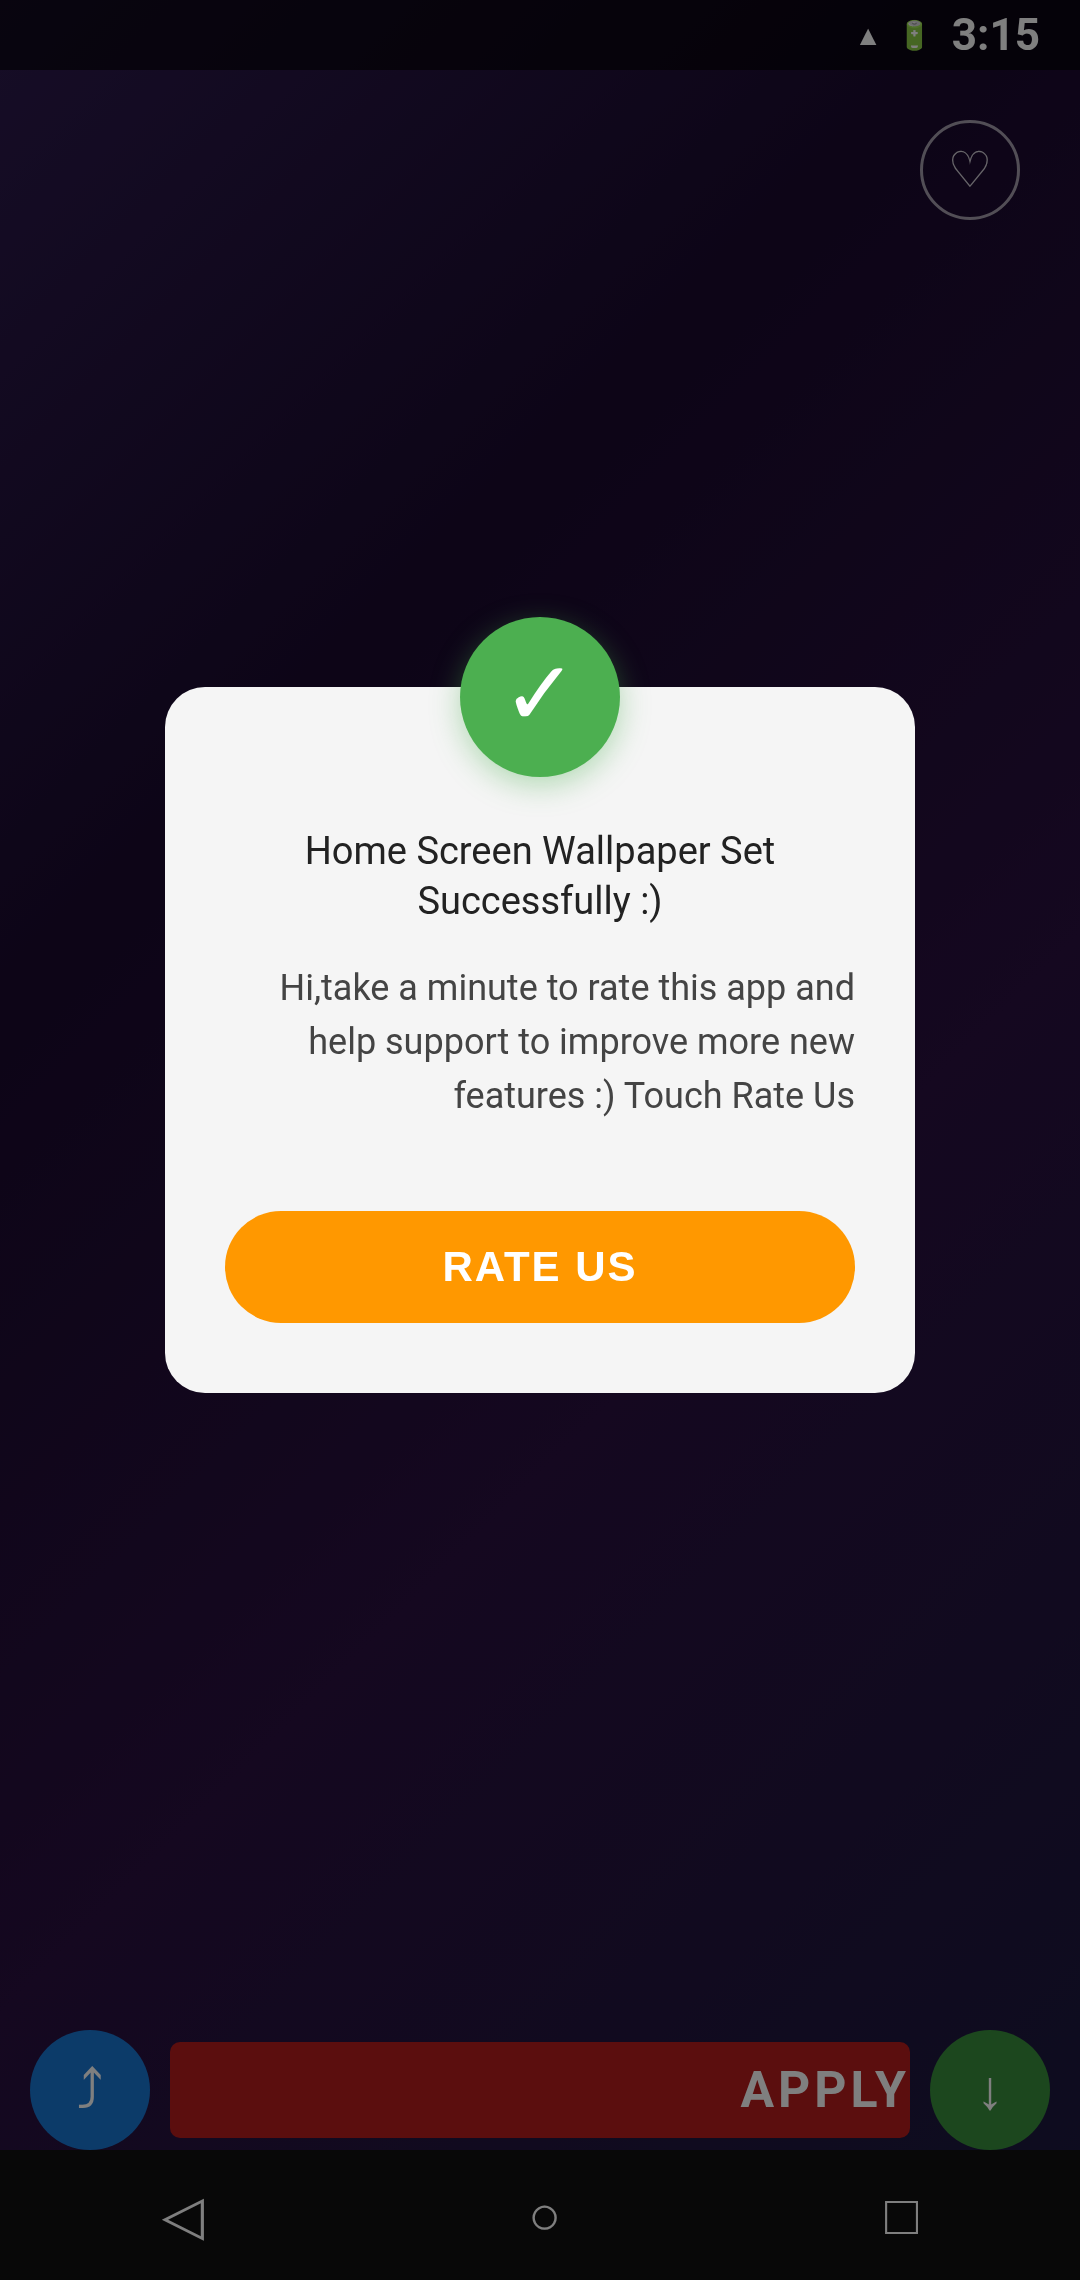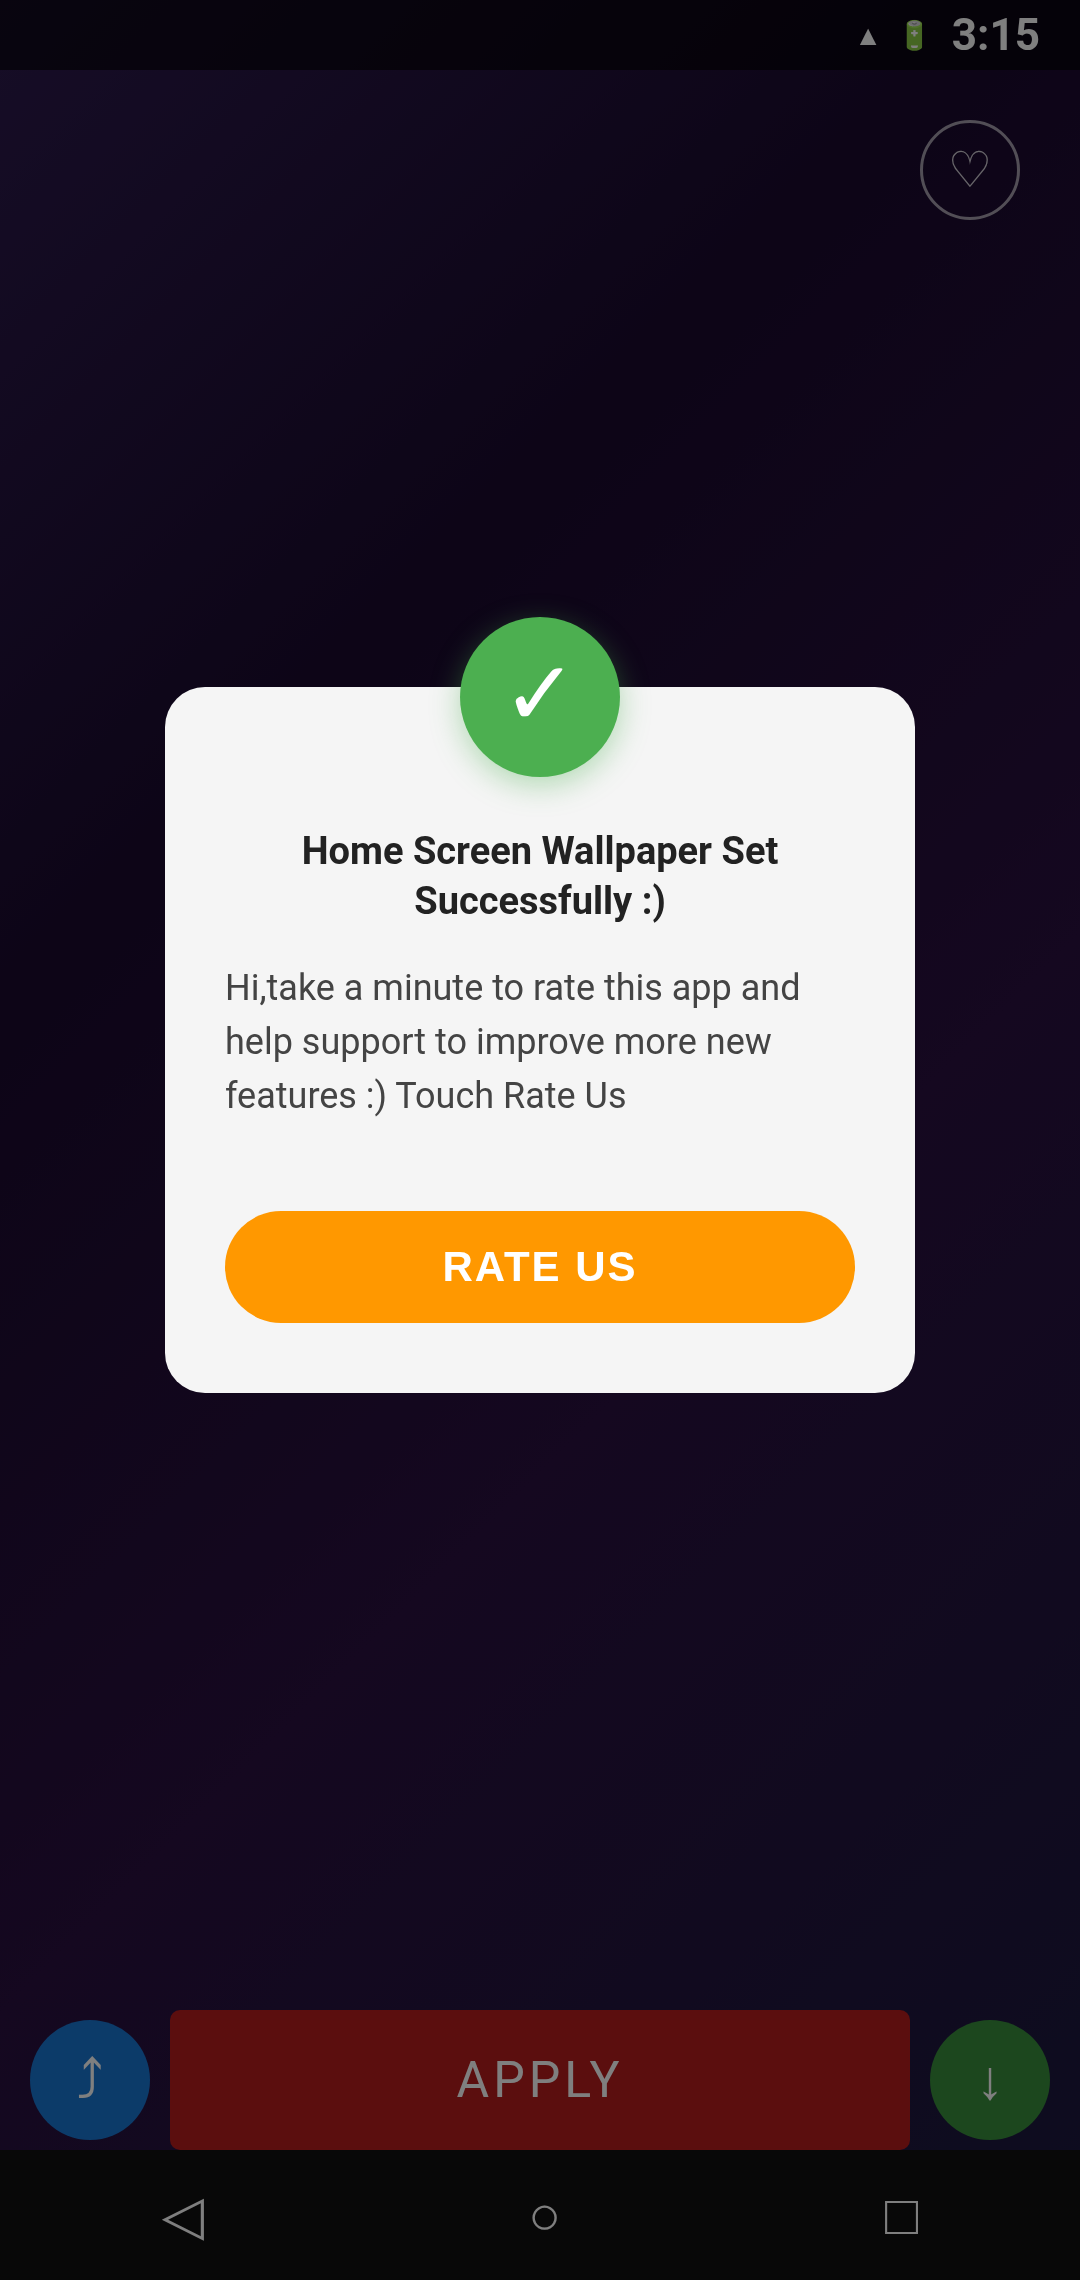--- a/index.html
+++ b/index.html
@@ -133,27 +133,27 @@
       color: #4caf50;
       font-size: 62px;
       font-weight: bold;
       margin-bottom: 35px;
     }
 
     .modal-subtitle {
       text-align: center;
       color: #222;
       font-size: 38px;
-      font-weight: 700;
+      font-weight: 400;
       margin-bottom: 35px;
       line-height: 1.3;
     }
 
     .modal-body {
-      text-align: left;
+      text-align: right;
       color: #444;
       font-size: 36px;
       line-height: 1.5;
       margin-bottom: 88px;
     }
 
     .modal-buttons {
       display: flex;
       gap: 41px;
       justify-content: center;
@@ -209,29 +209,29 @@
       flex-shrink: 0;
     }
 
     .btn-share span {
       color: white;
       font-size: 55px;
     }
 
     .btn-apply {
       flex: 1;
-      height: 140px;
+      height: 96px;
       background: #b71c1c;
       border-radius: 10px;
       display: flex;
       align-items: center;
-      justify-content: center;
+      justify-content: flex-end;
       color: white;
       font-size: 50px;
-      font-weight: normal;
+      font-weight: bold;
       letter-spacing: 4px;
     }
 
     .btn-download {
       width: 120px;
       height: 120px;
       border-radius: 50%;
       background: #388e3c;
       display: flex;
       align-items: center;

